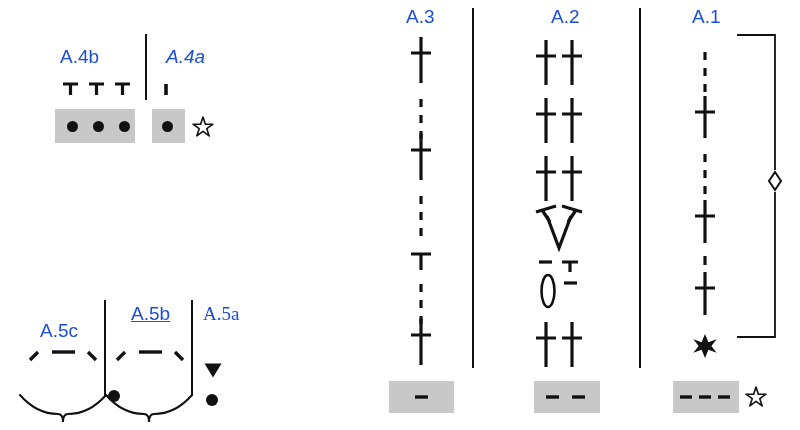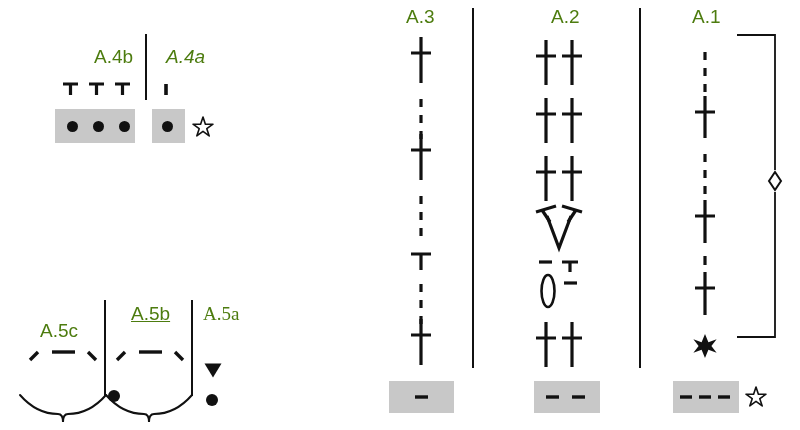--- a/index.html
+++ b/index.html
@@ -3,36 +3,36 @@
 <meta charset="utf-8">
 <style>
   html,body{margin:0;padding:0;}
   body{
     width:800px;height:430px;background:#ffffff;
     font-family:"Liberation Sans", sans-serif;
     position:relative;overflow:hidden;
   }
   .stage{position:absolute;left:0;top:0;width:800px;height:430px;}
   .lbl{
-    position:absolute;color:#4d7c0f;font-size:19px;
+    position:absolute;color:#1d4ed8;font-size:19px;
     font-family:"Liberation Sans", sans-serif;
     white-space:nowrap;letter-spacing:0px;
   }
   .vline{position:absolute;background:#111111;}
   .graybox{position:absolute;background:#c8c8c8;}
   .dot{position:absolute;background:#111111;border-radius:50%;}
   svg{position:absolute;overflow:visible;}
 </style>
 </head>
 <body>
 
 <div class="stage">
 
   <div>
-    <div class="lbl" style="left:94px;top:46px;">A.4b</div>
+    <div class="lbl" style="left:60px;top:46px;">A.4b</div>
     <div class="lbl" style="left:166px;top:46px;font-style:italic;">A.4a</div>
 
     <div class="vline" style="left:145px;top:34px;width:2px;height:66px;"></div>
 
     <svg style="left:0px;top:0px;width:220px;height:110px;">
       <g stroke="#111" stroke-width="3.2" fill="none">
         <path d="M63,84 L78,84 M70.5,84 L70.5,95"></path>
         <path d="M89,84 L104,84 M96.5,84 L96.5,95"></path>
         <path d="M115,84 L130,84 M122.5,84 L122.5,95"></path>
         <path d="M166,84 L166,95" stroke-width="3.6"></path>

